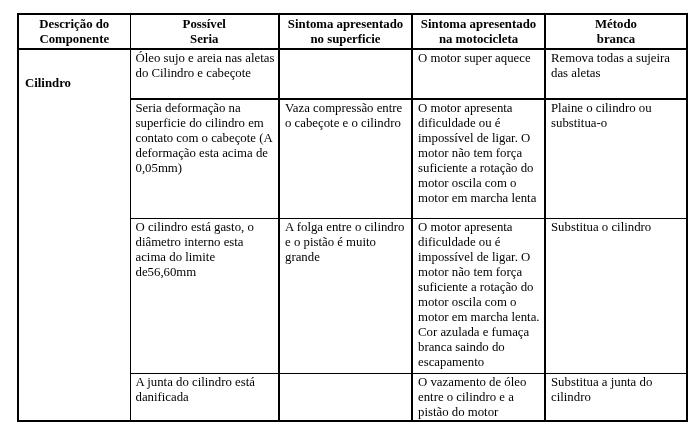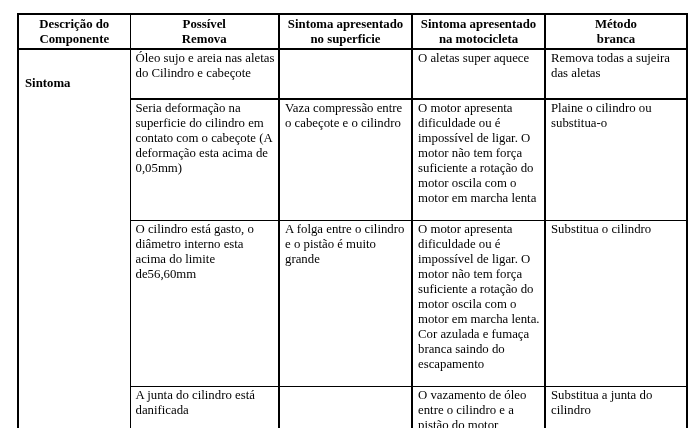--- a/index.html
+++ b/index.html
@@ -15,21 +15,21 @@
   }
   col.c1{width:112px}
   col.c2{width:149px}
   col.c3{width:133px}
   col.c4{width:133px}
   col.c5{width:142px}
   th,td{
     border:1px solid #000;
     vertical-align:top;
     font-size:12.8px;line-height:15px;
-    padding:1px 3px 14px 5px;
+    padding:1px 3px 0 5px;
     overflow:hidden;
     word-wrap:break-word;
   }
   th{
     font-weight:bold;text-align:center;
     padding:2px 2px 1px 2px;
   }
   .bl2{border-left-width:2px}
   .bb2{border-bottom-width:2px}
   tr.hrow{height:31px}
@@ -55,42 +55,42 @@
         <col class="c5">
     </colgroup>
     <thead>
       <tr class="hrow">
         <th class="bb2">
           <div>Descrição do</div>
           <div>Componente</div>
         </th>
         <th class="bb2">
           <div>Possível</div>
-          <div>Remova</div>
+          <div>Seria</div>
         </th>
         <th class="bb2 bl2">
           <div>Sintoma apresentado</div>
           <div>no superficie</div>
         </th>
         <th class="bb2 bl2">
           <div>Sintoma apresentado</div>
           <div>na motocicleta</div>
         </th>
         <th class="bb2 bl2">
           <div>Método</div>
           <div>branca</div>
         </th>
       </tr>
     </thead>
     <tbody>
       <tr class="r1">
-        <td class="component-cell" rowspan="4">Sintoma</td>
+        <td class="component-cell" rowspan="4">Cilindro</td>
         <td class="bb2">Óleo sujo e areia nas aletas do Cilindro e cabeçote</td>
         <td class="bb2 bl2"></td>
-        <td class="bb2 bl2">O aletas super aquece</td>
+        <td class="bb2 bl2">O motor super aquece</td>
         <td class="bb2 bl2">Remova todas a sujeira das aletas</td>
       </tr>
       <tr class="r2">
         <td>Seria deformação na superficie do cilindro em contato com o cabeçote (A deformação esta acima de 0,05mm)</td>
         <td class="bl2">Vaza compressão entre o cabeçote e o cilindro</td>
         <td class="bl2">O motor apresenta dificuldade ou é impossível de ligar. O motor não tem força suficiente a rotação do motor oscila com o motor em marcha lenta</td>
         <td class="bl2">Plaine o cilindro ou substitua-o</td>
       </tr>
       <tr class="r3">
         <td>O cilindro está gasto, o diâmetro interno esta acima do limite de56,60mm</td>

